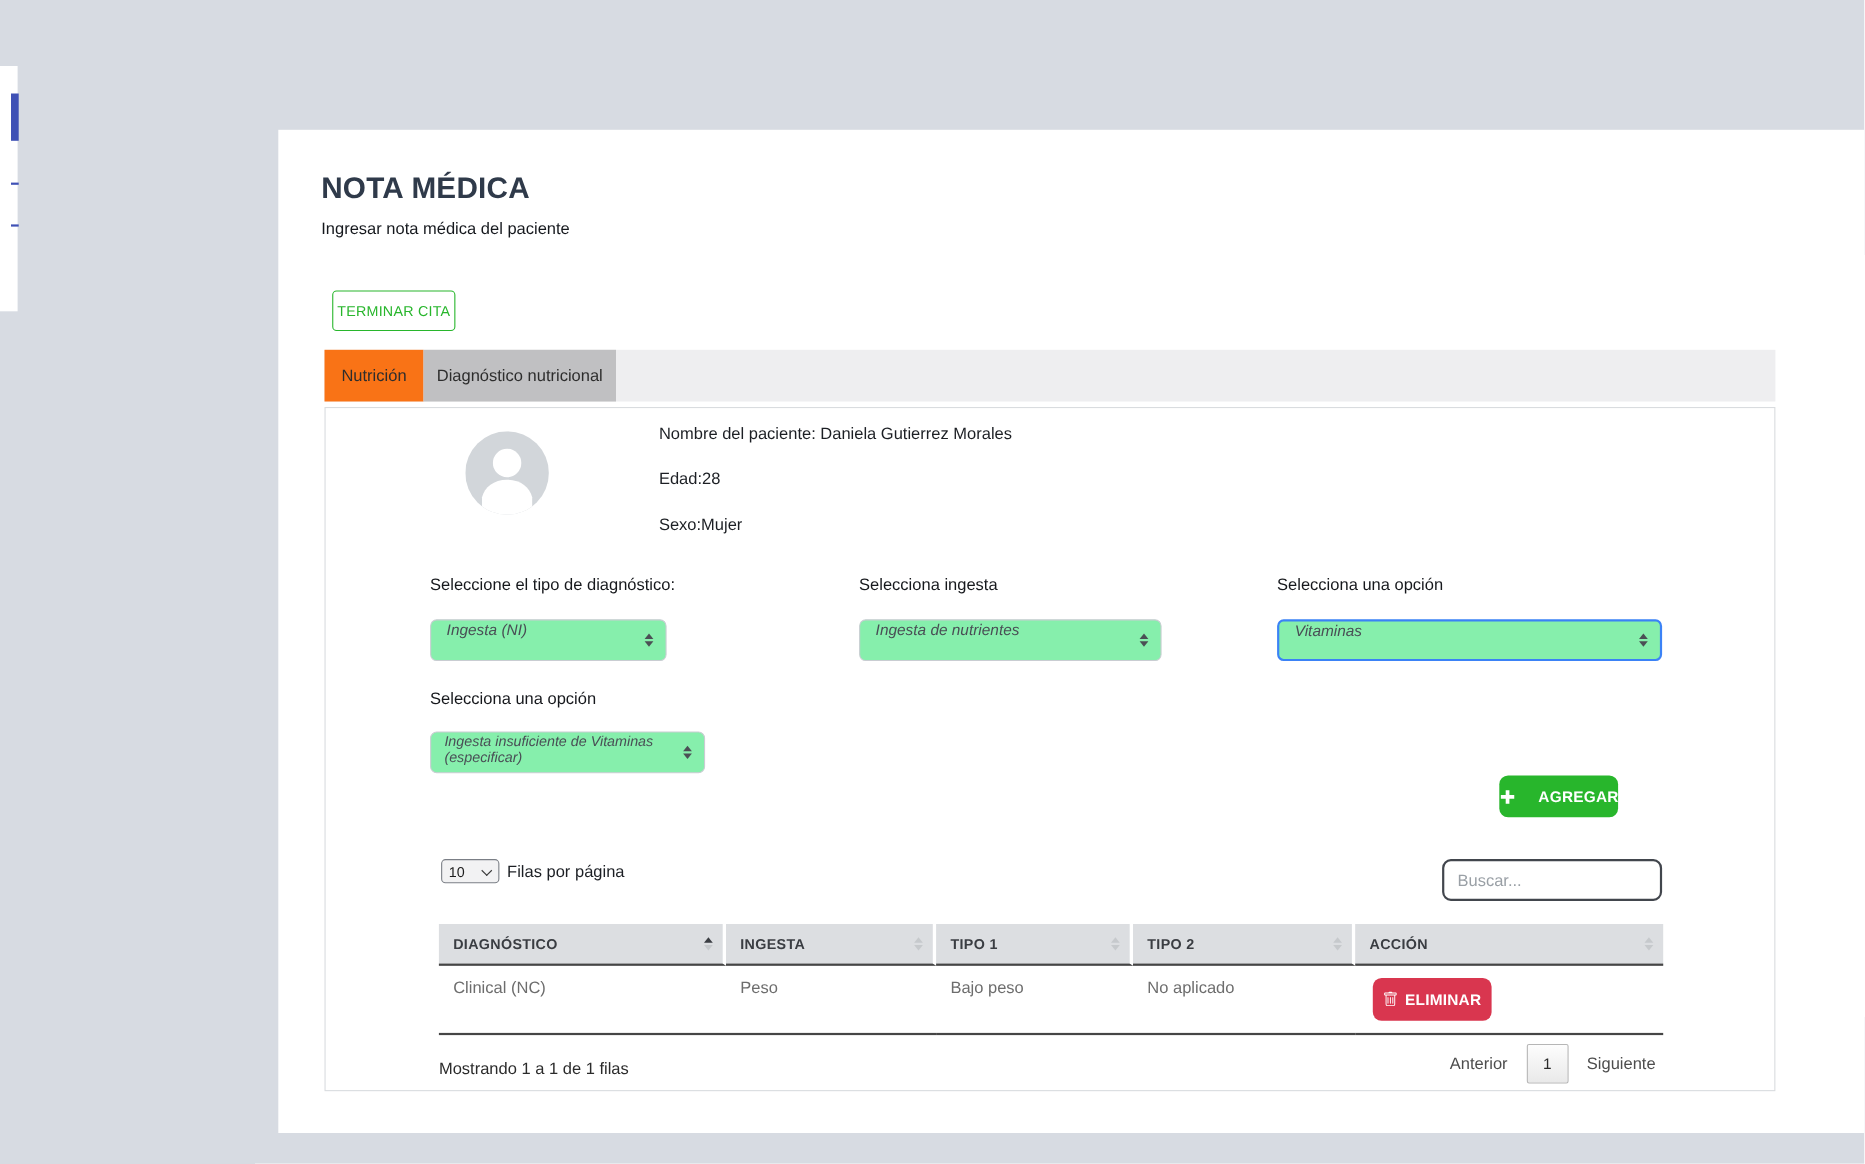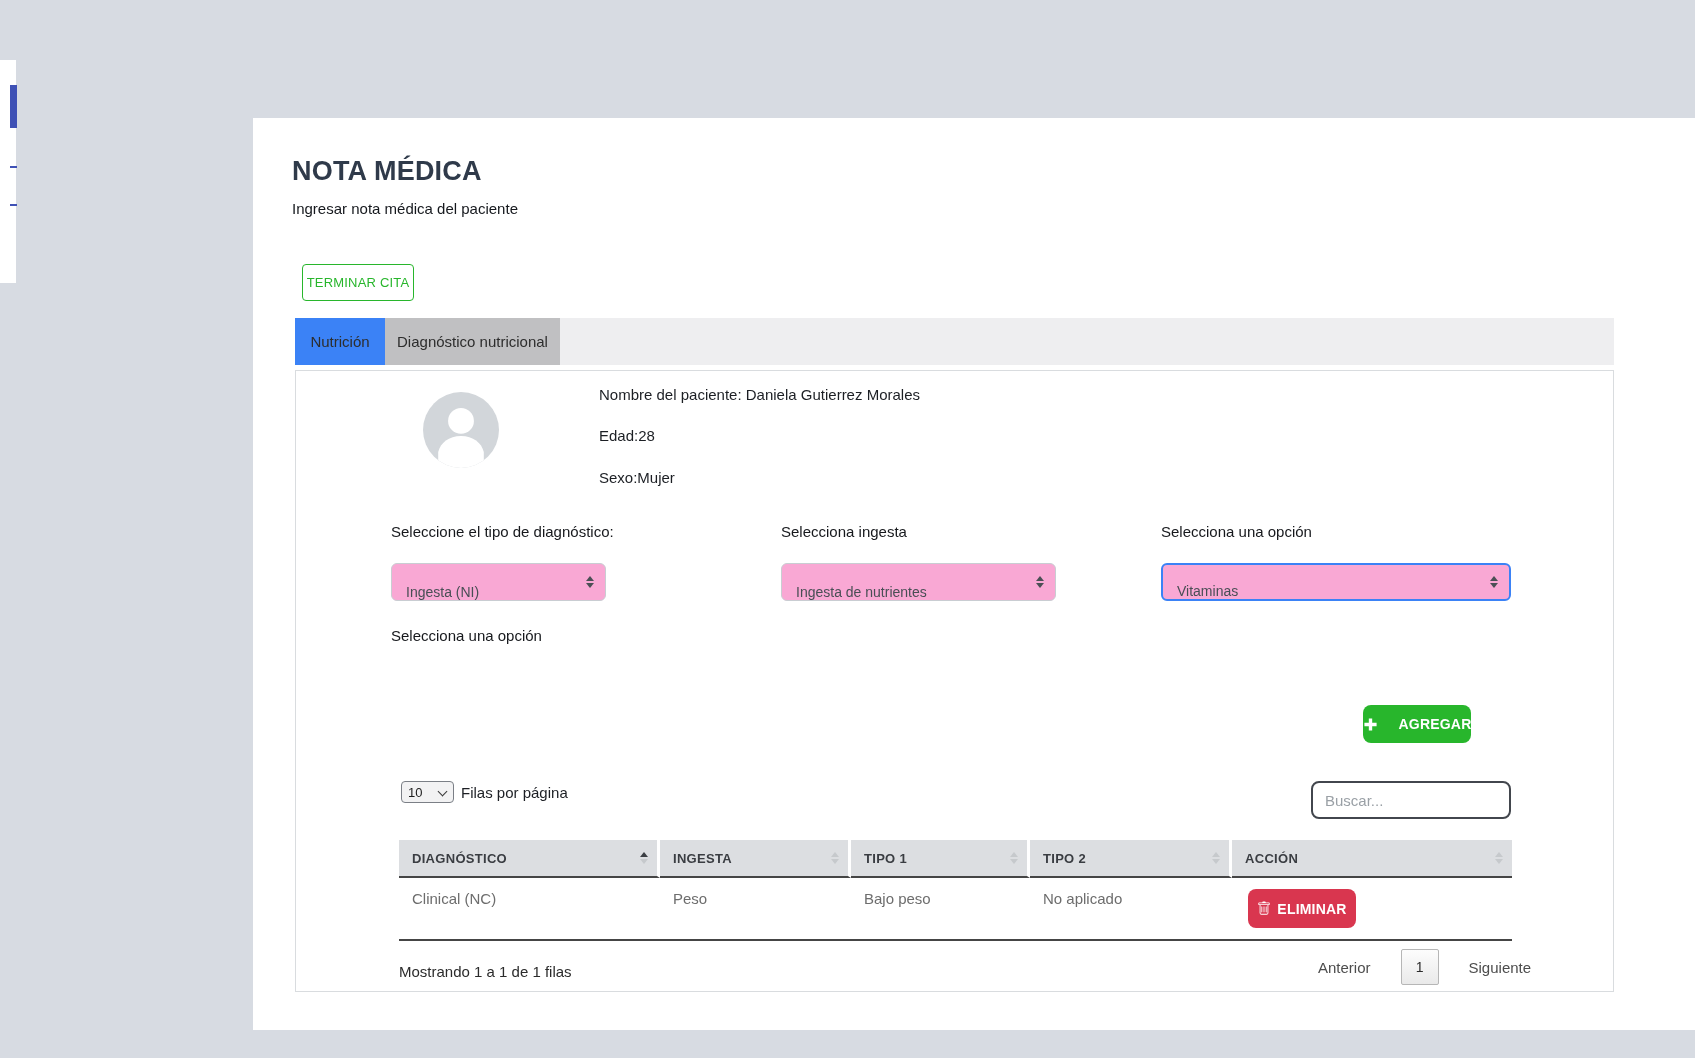--- a/index.html
+++ b/index.html
@@ -27,40 +27,40 @@
   .page-title{position:absolute;left:39px;top:38px;font-size:27px;font-weight:700;color:#2f3a4a;letter-spacing:.2px;}
   .page-subtitle{position:absolute;left:39px;top:82px;font-size:15px;color:#15181d;}
   .btn-terminar{position:absolute;left:49px;top:130px;width:112px;height:37px;background:#fff;
     border:1px solid var(--accent-green);border-radius:4px;color:var(--accent-green);
     font-size:13px;font-family:inherit;letter-spacing:.2px;cursor:pointer;margin-top:16px;}
   .folio{position:absolute;right:50px;top:122px;font-size:28px;font-weight:600;color:#121418;}
 
   
   .tabs{position:absolute;left:42px;top:200px;width:1319px;height:47px;background:#eeeef0;display:flex;}
   .tab{height:47px;display:flex;align-items:center;justify-content:center;font-size:15px;color:#2d2d2d;cursor:pointer;}
-  .tab.t1{width:90px;background:#3b82f6;}
+  .tab.t1{width:90px;background:#f97316;}
   .tab.t2{width:175px;background:var(--tab-active-bg);}
 
   
   .panel{position:absolute;left:42px;top:252px;width:1319px;height:622px;background:#fff;border:1px solid #d9dcdf;}
 
   .avatar{position:absolute;left:127px;top:21px;width:76px;height:76px;}
   .p-line{position:absolute;left:303px;font-size:15px;color:#1c1f24;}
   .p-line.n1{top:15px;}
   .p-line.n2{top:56px;}
   .p-line.n3{top:98px;}
 
   .f-label{position:absolute;font-size:15px;color:#16181c;}
   .f-label.c1{left:95px;top:152px;}
   .f-label.c2{left:485px;top:152px;}
   .f-label.c3{left:865px;top:152px;}
   .f-label.c4{left:95px;top:256px;}
 
-  .select{position:absolute;height:38px;border:1px solid #c9cdd2;border-radius:6px;background:#f9a8d4;
-    display:flex;align-items:flex-end;padding:0 30px 0 14px;font-size:14px;color:#494e55;cursor:pointer;}
+  .select{position:absolute;height:38px;border:1px solid #c9cdd2;border-radius:6px;background:#86efac;
+    display:flex;align-items:flex-start;padding:0 30px 0 14px;font-size:14px;color:#494e55;cursor:pointer;font-style:italic;}
   .select.s1{left:95px;top:192px;width:215px;}
   .select.s2{left:485px;top:192px;width:275px;}
   .select.s3{left:865px;top:192px;width:350px;border:2px solid var(--select-highlight-blue);}
   .select.s4{left:95px;top:294px;width:250px;font-size:13px;padding:0 26px 0 12px;}
   .updown{position:absolute;right:11px;top:50%;transform:translateY(-50%);}
   .updown::before{content:"";display:block;width:0;height:0;border-left:4px solid transparent;border-right:4px solid transparent;border-bottom:5px solid #4b4f55;margin-bottom:2px;}
   .updown::after{content:"";display:block;width:0;height:0;border-left:4px solid transparent;border-right:4px solid transparent;border-top:5px solid #4b4f55;}
 
   .btn-agregar{position:absolute;left:1067px;top:334px;width:108px;height:38px;background:var(--accent-green);
     border:none;border-radius:8px;color:#fff;font-size:14px;font-weight:700;font-family:inherit;cursor:pointer;
@@ -85,21 +85,21 @@
   .sort{position:absolute;right:9px;top:50%;transform:translateY(-50%);}
   .sort i{display:block;width:0;height:0;border-left:4px solid transparent;border-right:4px solid transparent;}
   .sort .up{border-bottom:5px solid #c6c9cc;margin-bottom:2px;}
   .sort .down{border-top:5px solid #c6c9cc;}
   .sort.active .up{border-bottom-color:#3b3e43;}
   .btn-eliminar{margin:-1px 0 0 3px;width:108px;height:39px;background:var(--danger-red);border:none;border-radius:8px;
     color:#fff;font-size:14px;font-weight:700;font-family:inherit;cursor:pointer;
     display:flex;align-items:center;justify-content:center;gap:6px;letter-spacing:.2px;}
 
   .summary{position:absolute;left:103px;top:592px;font-size:15px;color:#2b2b2b;}
-  .pager{position:absolute;left:1022px;top:578px;display:flex;align-items:center;gap:30px;}
+  .pager{position:absolute;left:1022px;top:578px;display:flex;align-items:center;gap:17px;}
   .pg-text{font-size:15px;color:#4d4d4d;cursor:pointer;}
   .pg-num{width:38px;height:36px;border:1px solid #b6b6b6;border-radius:2px;background:linear-gradient(#fdfdfd,#e9e9e9);
     display:flex;align-items:center;justify-content:center;font-size:14px;color:#2b2b2b;cursor:pointer;}
 </style>
 </head>
 <body>
 
 <div class="screen">
 
   <div class="sliver">
@@ -155,20 +155,24 @@
       <div class="select s2">
         <span>Ingesta de nutrientes</span>
         <span class="updown"></span>
       </div>
       <div class="select s3">
         <span>Vitaminas</span>
         <span class="updown"></span>
       </div>
 
       <div class="f-label c4">Selecciona una opción</div>
+      <div class="select s4">
+        <span>Ingesta insuficiente de Vitaminas (especificar)</span>
+        <span class="updown"></span>
+      </div>
 
       <button class="btn-agregar">
         <span style="display:flex;">
           <svg width="15" height="15" viewBox="0 0 16 16">
               <path d="M8 1.5v13M1.5 8h13" stroke="#ffffff" stroke-width="3.6"></path>
             </svg>
         </span>
         <span>AGREGAR</span>
       </button>
 

